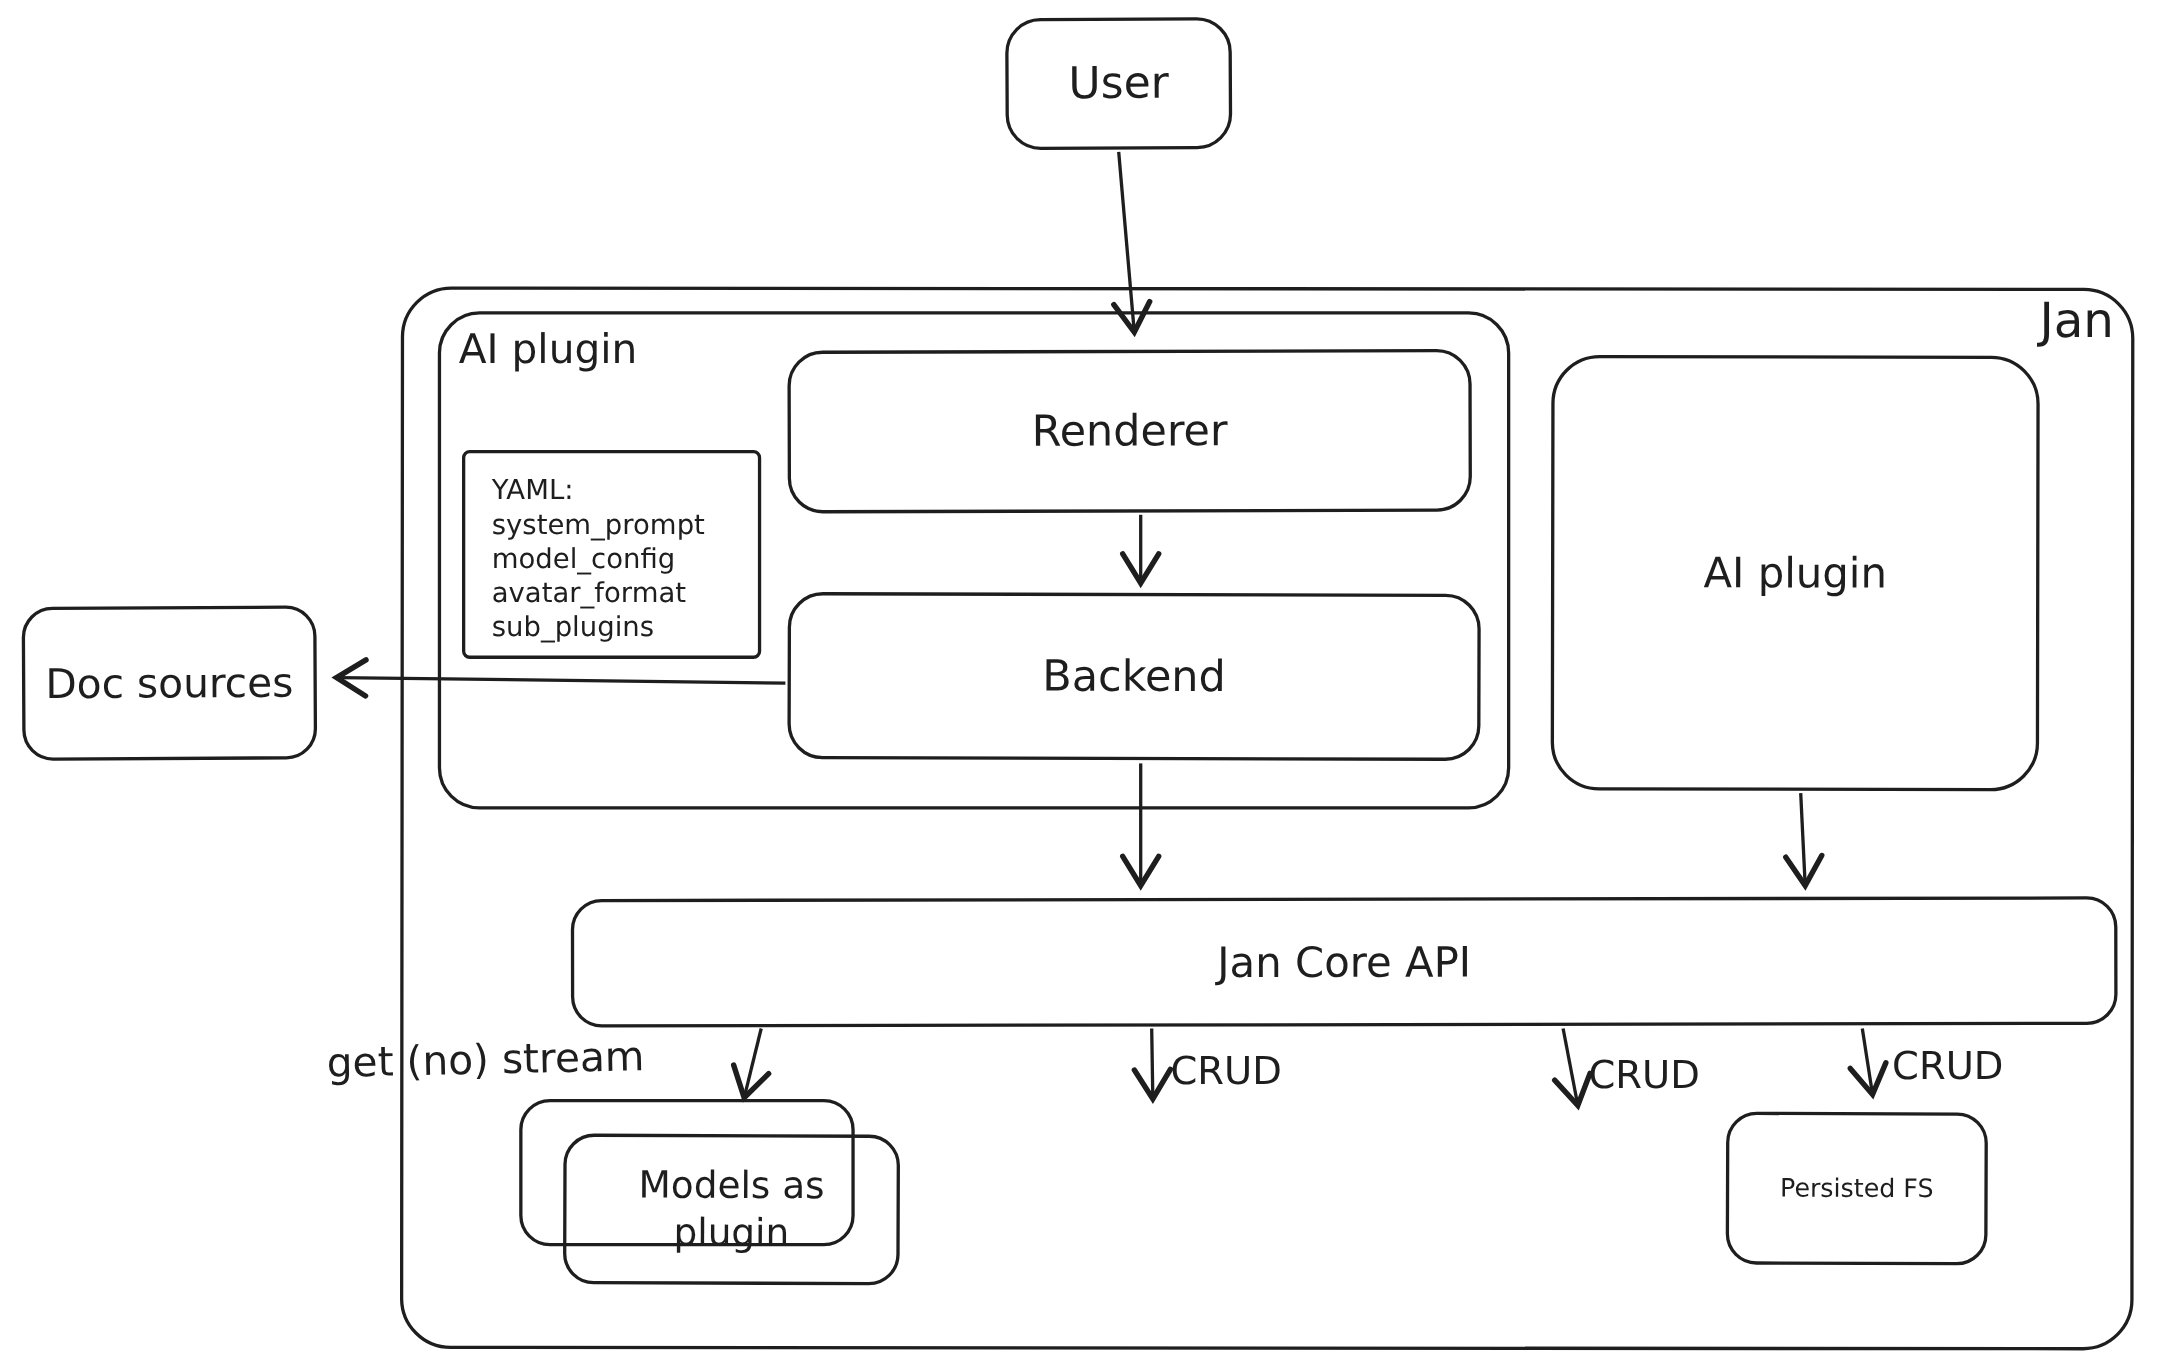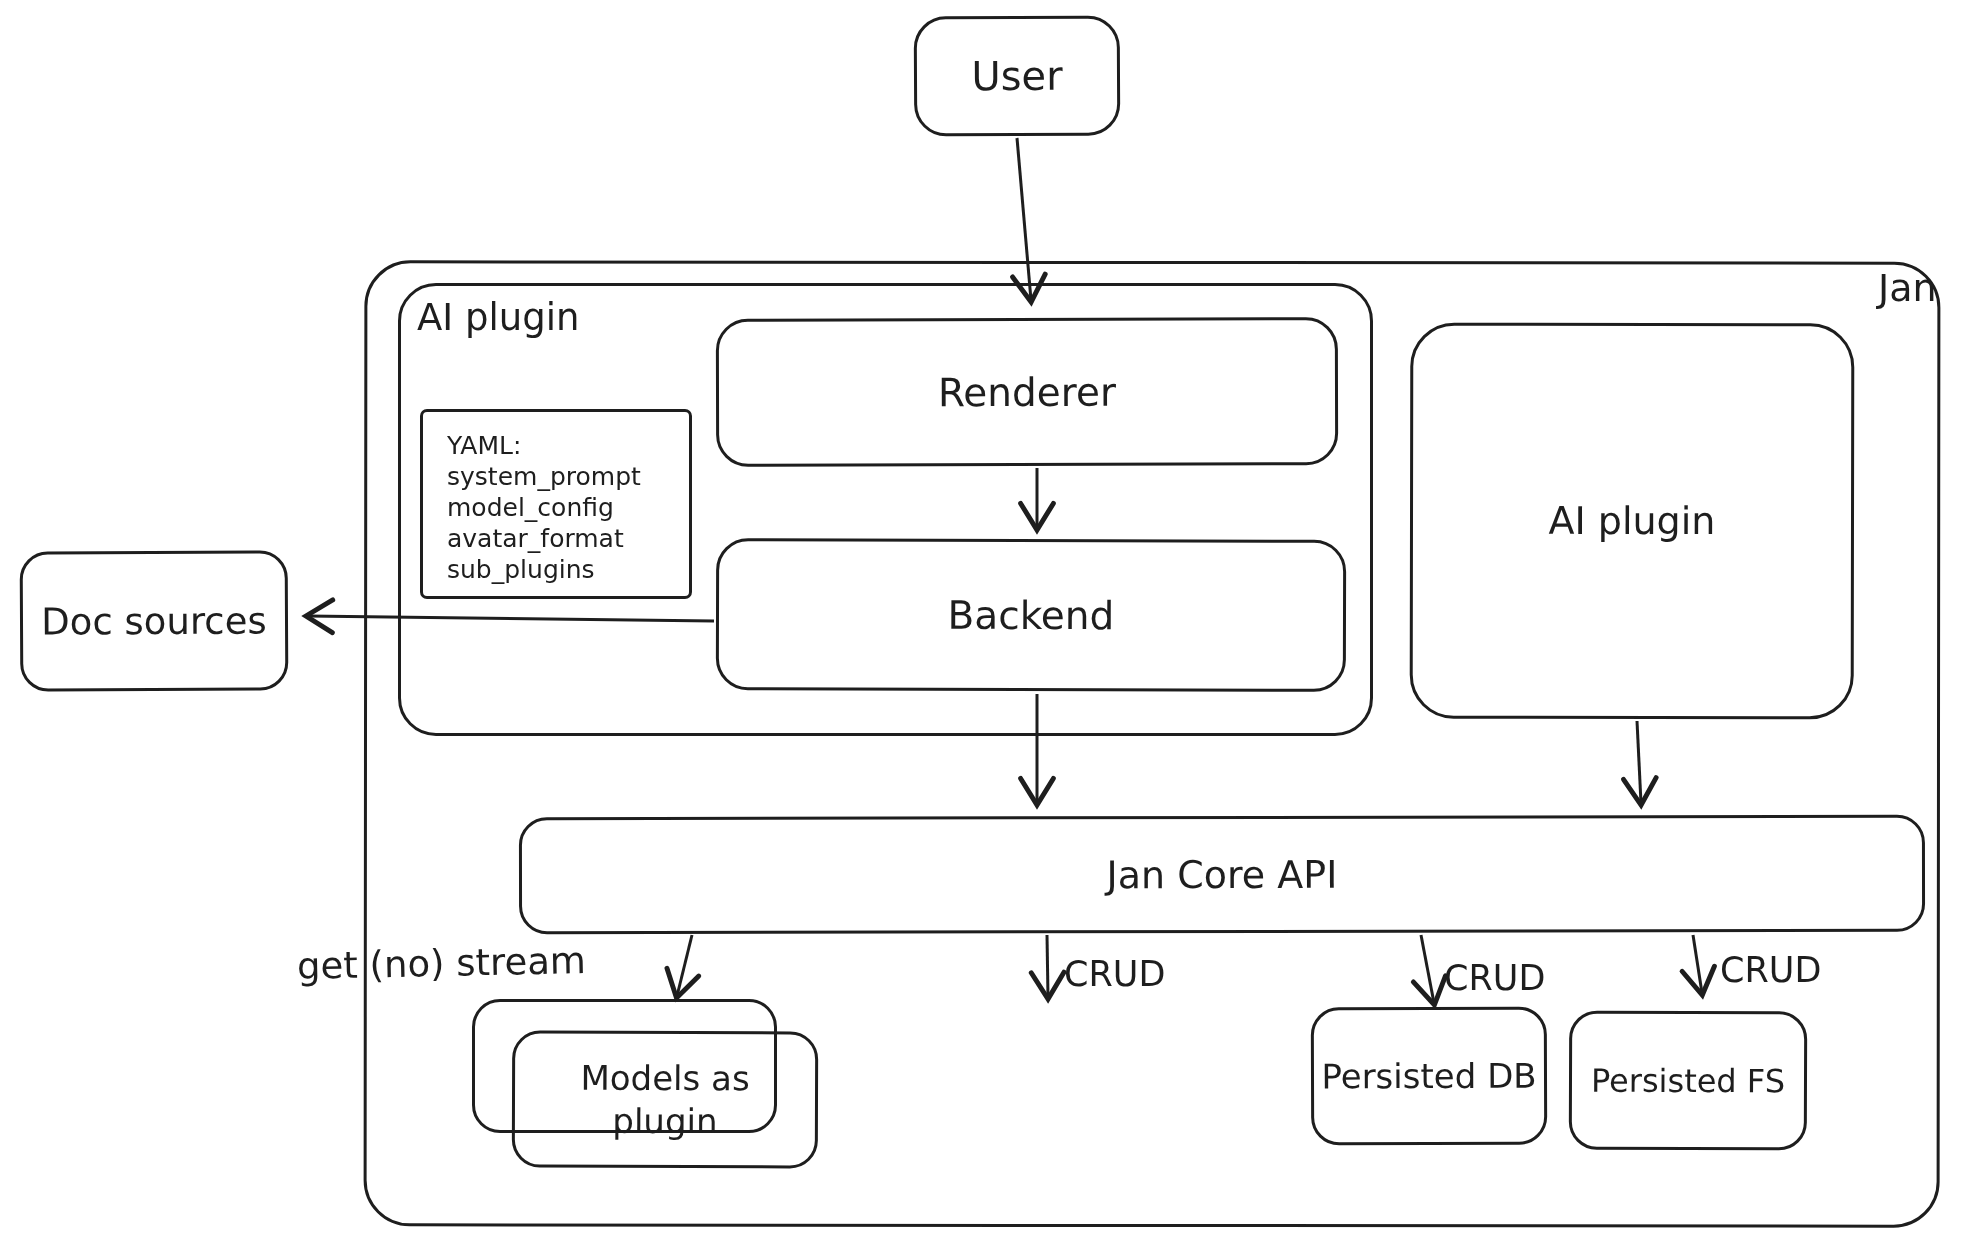--- a/index.html
+++ b/index.html
@@ -11,37 +11,37 @@
     position:absolute;border:3px solid #1e1e1e;border-radius:28px;
     background:transparent;display:flex;align-items:center;justify-content:center;
     text-align:center;box-sizing:border-box;
   }
   .label{position:absolute;white-space:nowrap;}
   .edges{position:absolute;left:0;top:0;}
 
   
   .user       {left:914px;top:16px;width:206px;height:120px;font-size:40px;border-radius:32px;transform:rotate(-.3deg);}
   .jan        {left:364px;top:261px;width:1576px;height:966px;border-radius:46px;transform:rotate(.05deg);}
-  .jan-label  {left:1854px;top:266px;font-size:38px;margin-left:24px;}
+  .jan-label  {left:1854px;top:266px;font-size:44px;}
   .group      {left:398px;top:283px;width:975px;height:453px;border-radius:38px;}
   .group-label{left:417px;top:296px;font-size:37px;}
   .renderer   {left:716px;top:318px;width:622px;height:148px;font-size:39px;border-radius:32px;transform:rotate(-.15deg);}
   .backend    {left:716px;top:539px;width:630px;height:152px;font-size:39px;border-radius:32px;transform:rotate(.15deg);}
   .yaml       {left:420px;top:409px;width:272px;height:190px;border-radius:7px;align-items:flex-start;justify-content:flex-start;}
   .yaml-inner {text-align:left;font-size:25px;line-height:31px;padding:18px 0 0 24px;}
   .rplugin    {left:1410px;top:323px;width:444px;height:396px;font-size:38px;border-radius:44px;transform:rotate(.1deg);}
   .doc        {left:20px;top:551px;width:268px;height:140px;font-size:37px;transform:rotate(-.3deg);}
   .core       {left:519px;top:816px;width:1406px;height:117px;font-size:38px;transform:rotate(-.1deg);}
   .models-back{left:472px;top:999px;width:305px;height:134px;}
   .models     {left:512px;top:1031px;width:306px;height:137px;font-size:34px;line-height:1.25;transform:rotate(.2deg);}
   .models .inner{width:250px;}
   .vectordb   {left:901px;top:1003px;width:307px;height:139px;font-size:34px;line-height:1.25;}
   .vectordb .inner{width:250px;}
   .pdb        {left:1311px;top:1007px;width:236px;height:138px;font-size:34px;transform:rotate(-.2deg);}
-  .pfs        {left:1569px;top:1011px;width:238px;height:139px;font-size:32px;transform:rotate(.2deg);}
+  .pfs        {left:1569px;top:1011px;width:238px;height:139px;font-size:23px;transform:rotate(.2deg);}
 
   
   .lbl-open   {left:1042px;top:146px;font-size:34px;line-height:45px;}
   .lbl-stream {left:297px;top:942px;font-size:37px;transform:rotate(-1.2deg);}
   .lbl-crud-1 {left:1064px;top:954px;font-size:35px;}
   .lbl-crud-2 {left:1444px;top:958px;font-size:35px;}
   .lbl-crud-3 {left:1720px;top:950px;font-size:35px;}
 </style>
 </head>
 <body>
@@ -98,17 +98,16 @@
   <div class="label lbl-crud-1">CRUD</div>
   <div class="label lbl-crud-2">CRUD</div>
   <div class="label lbl-crud-3">CRUD</div>
 
   <div class="box models-back"></div>
   <div class="box models">
     <div class="inner">Models as plugin</div>
   </div>
 
 
-  <div class="box pdb">Persisted DB</div>
 
   <div class="box pfs">Persisted FS</div>
 
 </div>
 
 </body></html>

